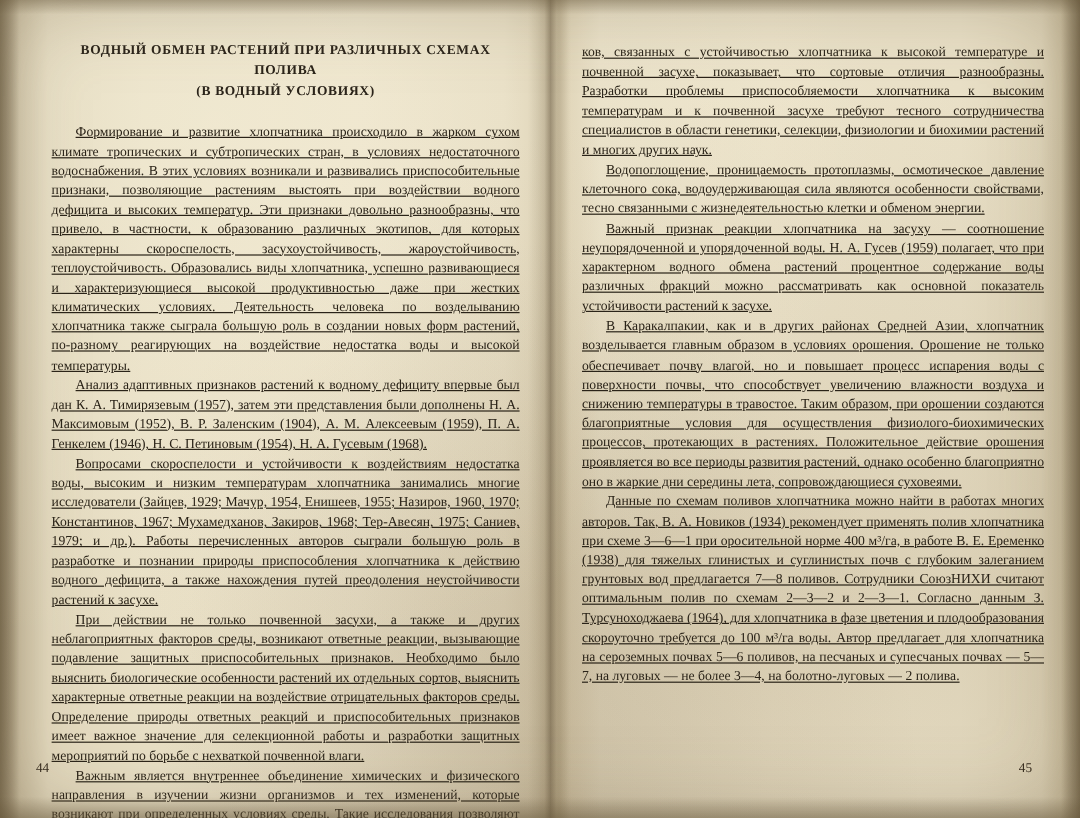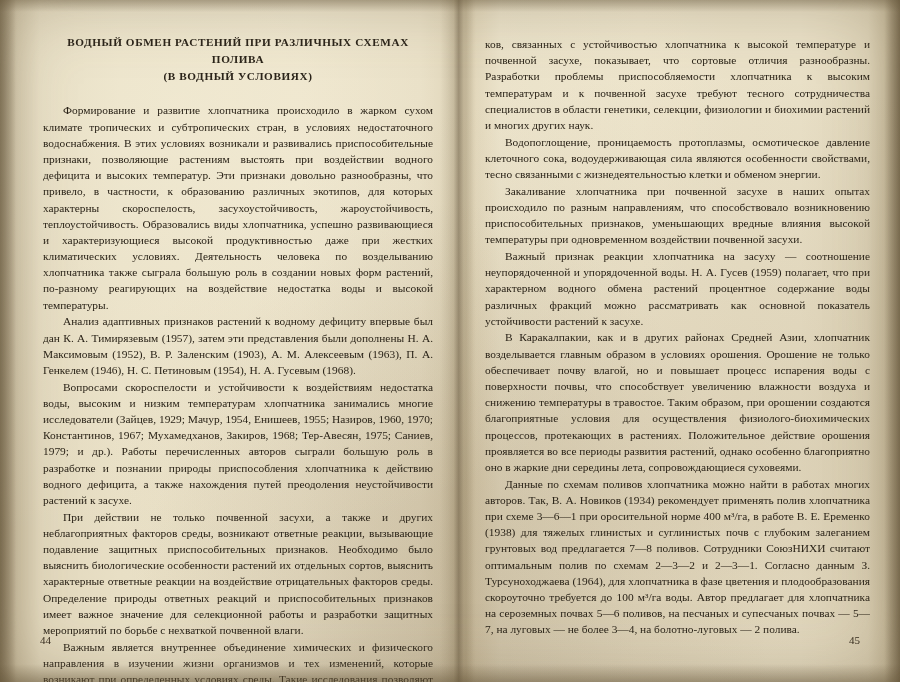--- a/index.html
+++ b/index.html
@@ -108,32 +108,33 @@
     color: #2a2318;
     text-align: justify;
   }
   .page-left .col { margin-top: 18px; }
   .page-right .col { margin-top: 36px; }
 
   .col p {
     margin: 0 0 0.5px 0;
     text-indent: 20px;
     hyphens: manual;
+    text-decoration: underline;
   }
   .col p.cont {
     text-indent: 0;
   }
 
   .folio {
     position: absolute;
     bottom: 36px;
     font-size: 11px;
     color: #33291c;
   }
-  .folio-left  { left: 40px; margin-top: 38px; }
+  .folio-left  { left: 30px; margin-top: 38px; }
   .folio-right { right: 40px; margin-left: 32px; }
 
   .shadow-soft {
     position: absolute;
     inset: 0;
     pointer-events: none;
     box-shadow: inset 0 0 70px rgba(110,92,62,0.35);
   }
 </style>
 </head>
@@ -142,32 +143,31 @@
 <div class="book">
   <div class="grain"></div>
 
   <div class="page page-left">
     <div class="title-block">
       <div>ВОДНЫЙ ОБМЕН РАСТЕНИЙ ПРИ РАЗЛИЧНЫХ СХЕМАХ ПОЛИВА</div>
       <div class="title-line-2">(В ВОДНЫЙ УСЛОВИЯХ)</div>
     </div>
     <div class="col">
       <p>Формирование и развитие хлопчатника происходило в жарком сухом климате тропических и субтропических стран, в условиях недостаточного водоснабжения. В этих условиях возникали и развивались приспособительные признаки, позволяющие растениям выстоять при воздействии водного дефицита и высоких температур. Эти признаки довольно разнообразны, что привело, в частности, к образованию различных экотипов, для которых характерны скороспелость, засухоустойчивость, жароустойчивость, теплоустойчивость. Образовались виды хлопчатника, успешно развивающиеся и характеризующиеся высокой продуктивностью даже при жестких климатических условиях. Деятельность человека по возделыванию хлопчатника также сыграла большую роль в создании новых форм растений, по-разному реагирующих на воздействие недостатка воды и высокой температуры.</p>
-      <p>Анализ адаптивных признаков растений к водному дефициту впервые был дан К. А. Тимирязевым (1957), затем эти представления были дополнены Н. А. Максимовым (1952), В. Р. Заленским (1903), А. М. Алексеевым (1963), П. А. Генкелем (1946), Н. С. Петиновым (1954), Н. А. Гусевым (1968).</p>
+      <p>Анализ адаптивных признаков растений к водному дефициту впервые был дан К. А. Тимирязевым (1957), затем эти представления были дополнены Н. А. Максимовым (1952), В. Р. Заленским (1904), А. М. Алексеевым (1959), П. А. Генкелем (1946), Н. С. Петиновым (1954), Н. А. Гусевым (1968).</p>
       <p>Вопросами скороспелости и устойчивости к воздействиям недостатка воды, высоким и низким температурам хлопчатника занимались многие исследователи (Зайцев, 1929; Мачур, 1954, Енишеев, 1955; Назиров, 1960, 1970; Константинов, 1967; Мухамедханов, Закиров, 1968; Тер-Авесян, 1975; Саниев, 1979; и др.). Работы перечисленных авторов сыграли большую роль в разработке и познании природы приспособления хлопчатника к действию водного дефицита, а также нахождения путей преодоления неустойчивости растений к засухе.</p>
       <p>При действии не только почвенной засухи, а также и других неблагоприятных факторов среды, возникают ответные реакции, вызывающие подавление защитных приспособительных признаков. Необходимо было выяснить биологические особенности растений их отдельных сортов, выяснить характерные ответные реакции на воздействие отрицательных факторов среды. Определение природы ответных реакций и приспособительных признаков имеет важное значение для селекционной работы и разработки защитных мероприятий по борьбе с нехваткой почвенной влаги.</p>
       <p>Важным является внутреннее объединение химических и физического направления в изучении жизни организмов и тех изменений, которые возникают при определенных условиях среды. Такие исследования позволяют определить биохимические и физические изменения в растениях при недостатке воды в почве и других неблагоприятных внешних факторах и выяснить механизмы ответных реакций. Определение приспособительных призна-</p>
     </div>
   </div>
 
   <div class="page page-right">
     <div class="col">
       <p class="cont">ков, связанных с устойчивостью хлопчатника к высокой температуре и почвенной засухе, показывает, что сортовые отличия разнообразны. Разработки проблемы приспособляемости хлопчатника к высоким температурам и к почвенной засухе требуют тесного сотрудничества специалистов в области генетики, селекции, физиологии и биохимии растений и многих других наук.</p>
       <p>Водопоглощение, проницаемость протоплазмы, осмотическое давление клеточного сока, водоудерживающая сила являются особенности свойствами, тесно связанными с жизнедеятельностью клетки и обменом энергии.</p>
-      <p>Закаливание хлопчатника при почвенной засухе в наших опытах происходило по разным направлениям, что способствовало возникновению приспособительных признаков, уменьшающих вредные влияния высокой температуры при одновременном воздействии почвенной засухи.</p>
       <p>Важный признак реакции хлопчатника на засуху — соотношение неупорядоченной и упорядоченной воды. Н. А. Гусев (1959) полагает, что при характерном водного обмена растений процентное содержание воды различных фракций можно рассматривать как основной показатель устойчивости растений к засухе.</p>
       <p>В Каракалпакии, как и в других районах Средней Азии, хлопчатник возделывается главным образом в условиях орошения. Орошение не только обеспечивает почву влагой, но и повышает процесс испарения воды с поверхности почвы, что способствует увеличению влажности воздуха и снижению температуры в травостое. Таким образом, при орошении создаются благоприятные условия для осуществления физиолого-биохимических процессов, протекающих в растениях. Положительное действие орошения проявляется во все периоды развития растений, однако особенно благоприятно оно в жаркие дни середины лета, сопровождающиеся суховеями.</p>
       <p>Данные по схемам поливов хлопчатника можно найти в работах многих авторов. Так, В. А. Новиков (1934) рекомендует применять полив хлопчатника при схеме 3—6—1 при оросительной норме 400 м³/га, в работе В. Е. Еременко (1938) для тяжелых глинистых и суглинистых почв с глубоким залеганием грунтовых вод предлагается 7—8 поливов. Сотрудники СоюзНИХИ считают оптимальным полив по схемам 2—3—2 и 2—3—1. Согласно данным З. Турсуноходжаева (1964), для хлопчатника в фазе цветения и плодообразования скороуточно требуется до 100 м³/га воды. Автор предлагает для хлопчатника на сероземных почвах 5—6 поливов, на песчаных и супесчаных почвах — 5—7, на луговых — не более 3—4, на болотно-луговых — 2 полива.</p>
     </div>
   </div>
 
   <div class="folio folio-left">44</div>
   <div class="folio folio-right">45</div>
 
   <div class="gutter"></div>

